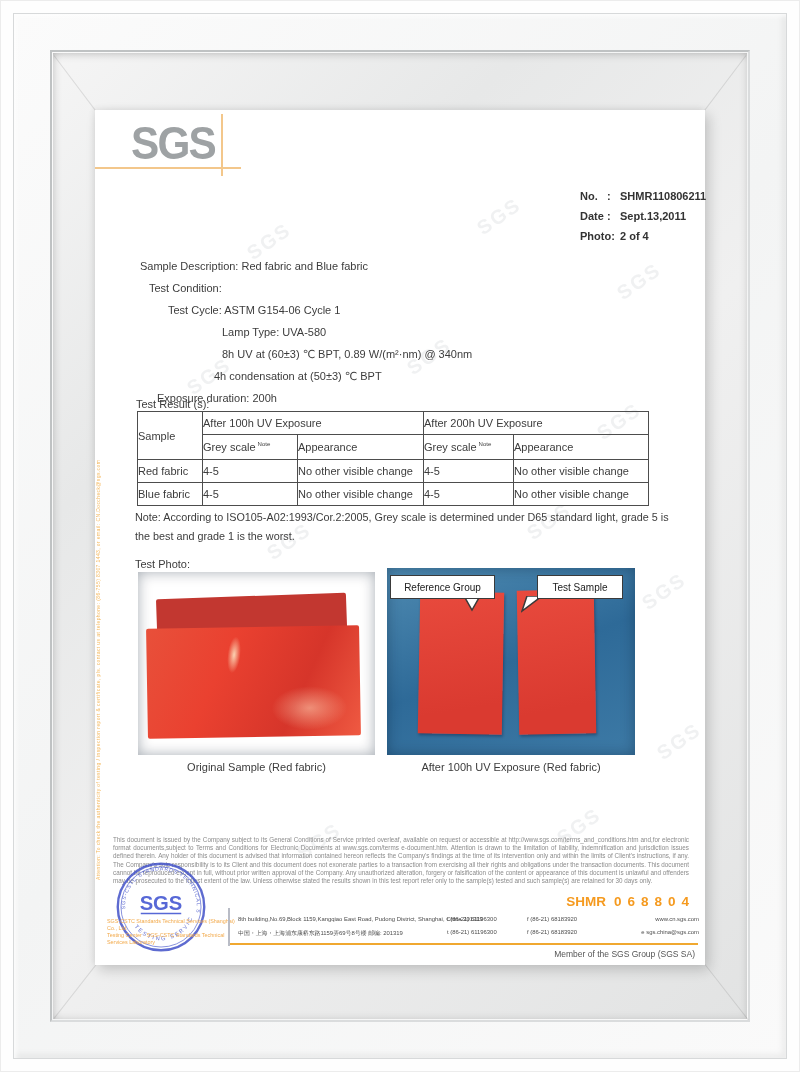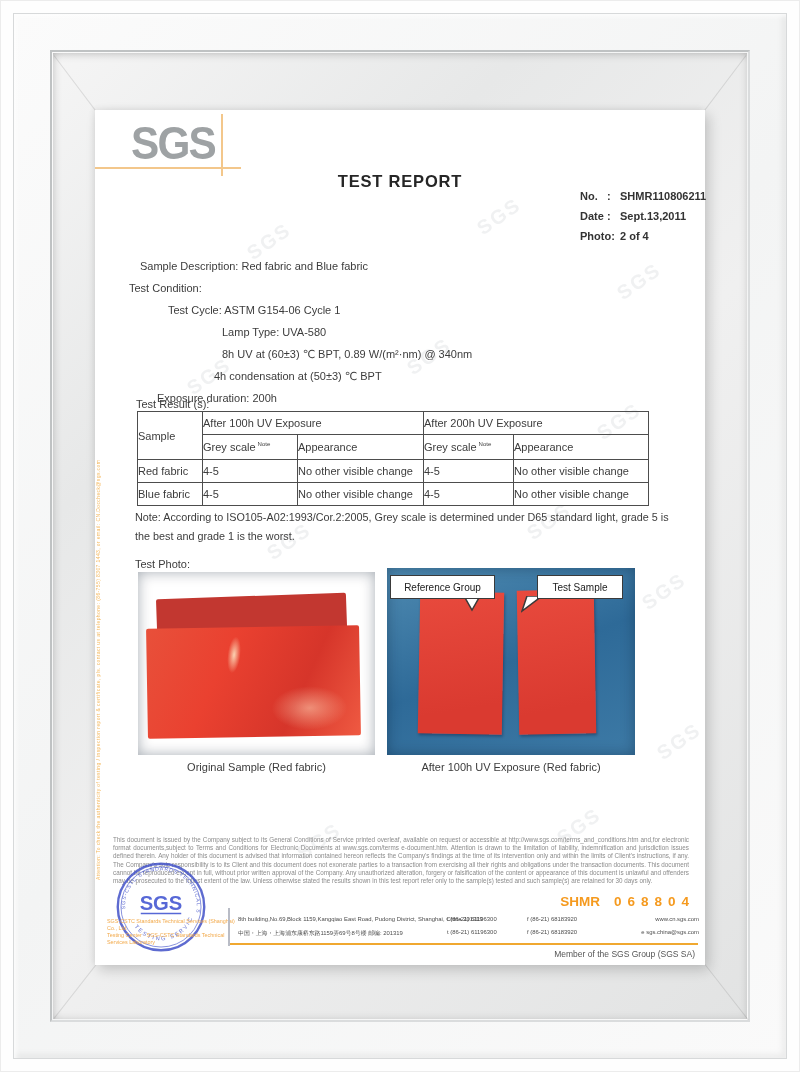--- a/index.html
+++ b/index.html
@@ -66,21 +66,21 @@
   svg.tail{position:absolute;z-index:2;}
   .caption{font-size:11px;color:#3c3c3c;text-align:center;}
   .cap-left{left:43px;top:651px;width:237px;}
   .cap-right{left:292px;top:651px;width:248px;}
   .continued{left:0;top:671px;width:100%;text-align:center;font-size:11px;color:#3c3c3c;}
 
   
   .legal{left:18px;top:726px;width:576px;font-size:6.3px;line-height:8.2px;color:#8b8b8b;text-align:justify;}
   .stamp{left:20px;top:750px;width:92px;height:94px;opacity:.85;filter:blur(.3px);}
   .report-no{left:0;top:784px;width:600px;text-align:right;color:#f59a1f;font-weight:bold;font-size:13.5px;}
-  .report-no .digits{letter-spacing:6px;margin-left:14px;}
+  .report-no .digits{letter-spacing:6px;margin-left:8px;}
   .company{left:12px;top:808px;width:128px;font-size:5.4px;line-height:7px;color:#f2a94a;filter:blur(.4px);}
   .vdiv{left:133px;top:798px;width:1.5px;height:38px;background:#b9bcc6;}
   .addr-en{left:143px;top:806px;font-size:5.9px;color:#4c4c4c;white-space:nowrap;}
   .addr-cn{left:143px;top:819px;font-size:5.9px;color:#4c4c4c;white-space:nowrap;}
   .tcol{left:352px;} .fcol{left:432px;}
   .rcol{left:500px;width:104px;text-align:right;}
   .foot-line{position:absolute;font-size:5.9px;color:#4c4c4c;white-space:nowrap;}
   .orange-rule{left:135px;top:833px;width:468px;height:2px;background:#f0a830;}
   .member{left:250px;top:839px;width:350px;text-align:right;font-size:8.5px;color:#555;}
 
@@ -116,29 +116,28 @@
       <span class="wm">SGS</span>
       <span class="wm">SGS</span>
       <span class="wm">SGS</span>
     </div>
 
     <div class="abs side-text">Attention: To check the authenticity of testing / inspection report &amp; certificate, pls. contact us at telephone: (86-755) 8307 1443, or email: CN.Doccheck@sgs.com</div>
 
     <div class="abs logo">SGS</div>
     <div class="abs logo-hline"></div>
     <div class="abs logo-vline"></div>
-    <div class="abs title">TEST REPORT</div>
     <div class="abs meta">
       <div class="meta-row"><span class="meta-label">No.   :</span><span>SHMR110806211</span></div>
       <div class="meta-row"><span class="meta-label">Date :</span><span>Sept.13,2011</span></div>
       <div class="meta-row"><span class="meta-label">Photo:</span><span>2 of 4</span></div>
     </div>
 
     <div class="abs txt" style="left:45px;top:150px;">Sample Description: Red fabric and Blue fabric</div>
-    <div class="abs txt" style="left:34px;top:172px;">Test Condition:</div>
+    <div class="abs txt" style="left:54px;top:172px;">Test Condition:</div>
     <div class="abs txt" style="left:73px;top:194px;">Test Cycle: ASTM G154-06 Cycle 1</div>
     <div class="abs txt" style="left:127px;top:216px;">Lamp Type: UVA-580</div>
     <div class="abs txt" style="left:127px;top:238px;">8h UV at (60±3) ℃ BPT, 0.89 W/(m²·nm) @ 340nm</div>
     <div class="abs txt" style="left:119px;top:260px;">4h condensation at (50±3) ℃ BPT</div>
     <div class="abs txt" style="left:62px;top:282px;">Exposure duration: 200h</div>
     <div class="abs txt" style="left:41px;top:288px;">Test Result (s):</div>
 
     <table class="results">
       <colgroup>
           <col style="width:65px">

